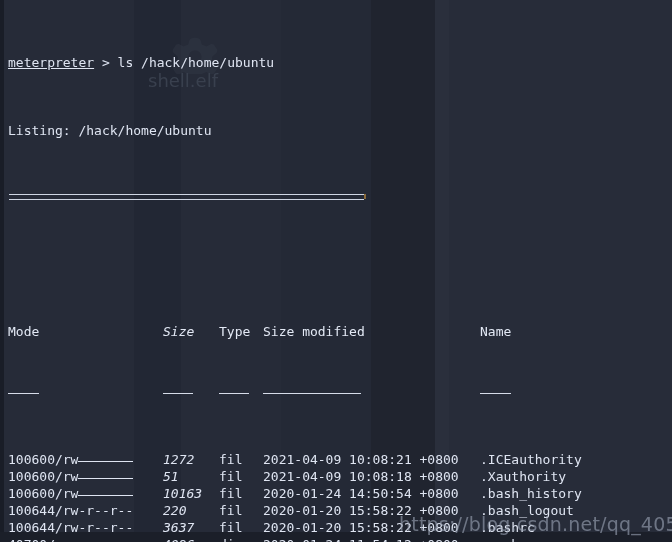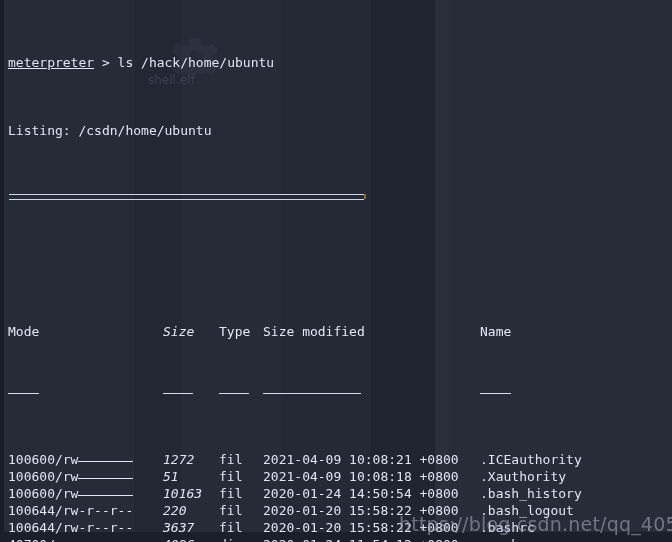--- a/index.html
+++ b/index.html
@@ -60,21 +60,21 @@
     z-index: 1;
     opacity: 0.30;
     pointer-events: none;
   }
   .ghost-label {
     position: absolute;
     left: 148px;
     top: 72px;
     z-index: 1;
     font-family: "DejaVu Sans", "Liberation Sans", sans-serif;
-    font-size: 12px;
+    font-size: 18px;
     color: #39404e;
     pointer-events: none;
     user-select: none;
   }
 
   .content {
     position: relative;
     z-index: 2;
     padding: 3px 0 0 8px;
     white-space: pre;
@@ -185,21 +185,21 @@
 
   <svg class="ghost-icon" viewBox="0 0 48 42">
     <path fill="#39404e" d="M24 4c-3 0-5 1-6 3l-1 4-5 2-4-2c-2-1-4 0-5 2l-2 3c-1 2 0 4 2 5l3 3v5l-3 3c-2 1-3 3-2 5l2 3c1 2 3 3 5 2l4-2 5 2 1 4c1 2 3 3 6 3s5-1 6-3l1-4 5-2 4 2c2 1 4 0 5-2l2-3c1-2 0-4-2-5l-3-3v-5l3-3c2-1 3-3 2-5l-2-3c-1-2-3-3-5-2l-4 2-5-2-1-4c-1-2-3-3-6-3zm0 13a7 7 0 110 14 7 7 0 010-14z"></path>
   </svg>
   <div class="ghost-label">shell.elf</div>
 
   <div class="content">
 
     <div class="line"><span class="prompt-user">meterpreter</span><span> &gt; </span><span>ls /hack/home/ubuntu</span></div>
 
-    <div class="line">Listing: /csdn/home/ubuntu</div>
+    <div class="line">Listing: /hack/home/ubuntu</div>
 
     <div class="rule-wrap"><div class="rule"></div></div>
 
     <div class="spacer"></div>
 
     <div class="row hdr">
       <span class="col c-mode">Mode</span>
       <span class="col c-size">Size</span>
       <span class="col c-type">Type</span>
       <span class="col c-date">Size modified</span>

